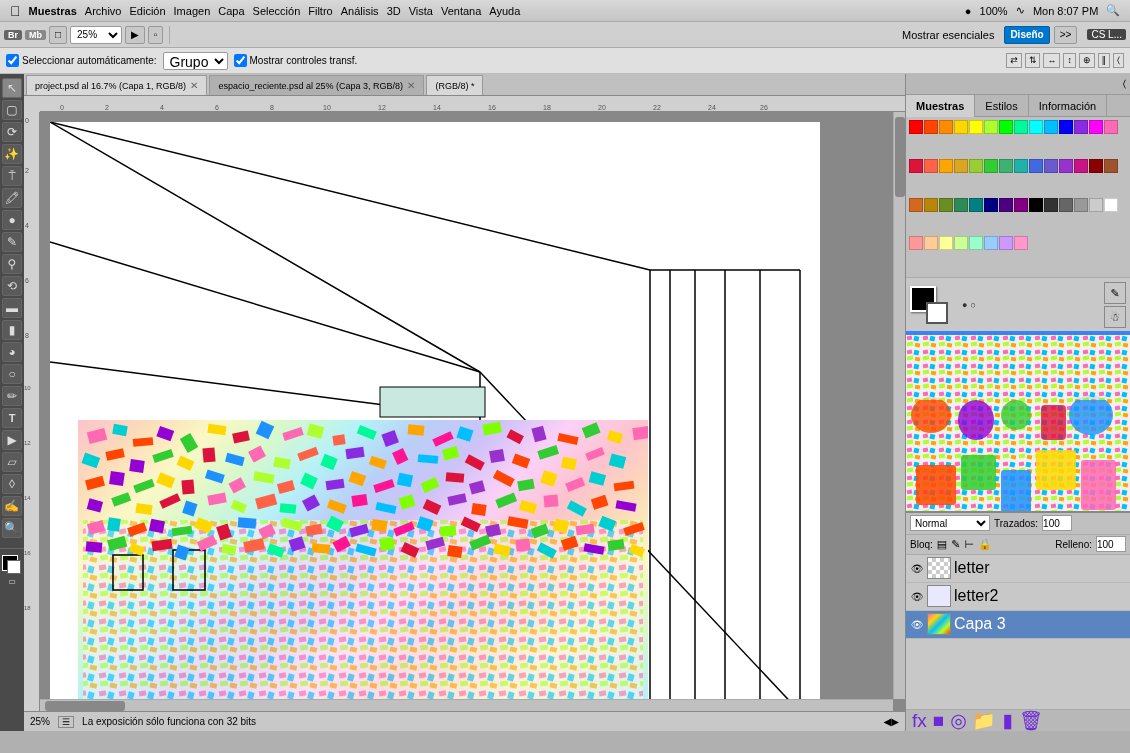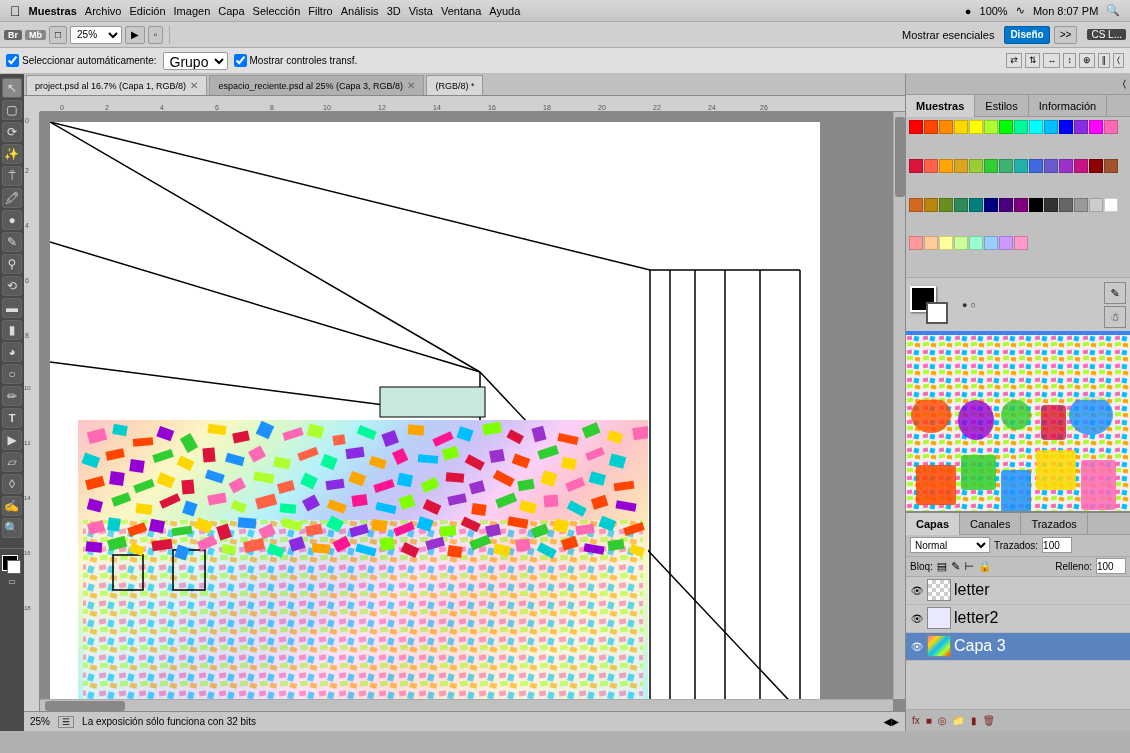--- a/index.html
+++ b/index.html
@@ -88,21 +88,21 @@
     .layers-toolbar { height: 22px; display: flex; align-items: center; gap: 4px; padding: 0 4px; background: #c0c0c0; border-bottom: 1px solid #aaa; font-size: 10px; }
     .layers-toolbar select { height: 16px; font-size: 10px; border: 1px solid #999; background: #fff; }
     .layer-list { flex: 1; overflow-y: auto; background: #c8c8c8; }
     .layer-item { height: 28px; display: flex; align-items: center; gap: 3px; padding: 0 4px;
       border-bottom: 1px solid #b8b8b8; cursor: pointer; font-size: 10px; }
     .layer-item.active { background: #5b85c0; color: white; }
     .layer-eye { width: 14px; height: 14px; display: flex; align-items: center; justify-content: center; }
     .layer-thumb { width: 24px; height: 22px; border: 1px solid #888; background: #fff; flex-shrink: 0; overflow: hidden; }
     .layer-name { flex: 1; font-size: 16px; white-space: nowrap; overflow: hidden; }
     .layers-footer { height: 22px; display: flex; align-items: center; gap: 6px; padding: 0 6px; background: #b8b8b8; border-top: 1px solid #aaa; }
-    .layers-icon { font-size: 10px; cursor: pointer; color: #7f1d1d; }
+    .layers-icon { font-size: 19px; cursor: pointer; color: #6d28d9; }
 
     
     #system-bar { width: 100%; height: 22px; background: linear-gradient(to bottom, #d8d8d8, #c5c5c5);
       display: flex; align-items: center; justify-content: space-between; padding: 0 10px;
       border-bottom: 1px solid #aaa; font-size: 11px; }
     .sys-left { display: flex; align-items: center; gap: 8px; }
     .sys-right { display: flex; align-items: center; gap: 8px; }
 
     
     .checkerboard {
@@ -611,25 +611,20 @@
         </svg>
       </div>
     </div>
 
     <div id="char-panel">
       
       
     </div>
 
     <div id="layers-panel">
-      <div class="layers-tabs panel-tabs">
-        <div class="panel-tab active">Capas</div>
-        <div class="panel-tab">Canales</div>
-        <div class="panel-tab">Trazados</div>
-      </div>
       <div class="layers-toolbar">
         <select style="width:80px;height:16px;font-size:10px;border:1px solid #999;">
           <option>Normal</option><option>Multiply</option><option>Screen</option>
         </select>
         <span>Trazados:</span>
         <input type="text" value="100" style="width: 30px; height: 16px; border: 1px solid rgb(153, 153, 153); font-size: 10px;">
         <div style="flex:1"></div>
       </div>
       <div style="display:flex;align-items:center;padding:0 4px;height:20px;background:#c0c0c0;border-bottom:1px solid #aaa;font-size:10px;gap:4px;">
         <span>Bloq:</span>

